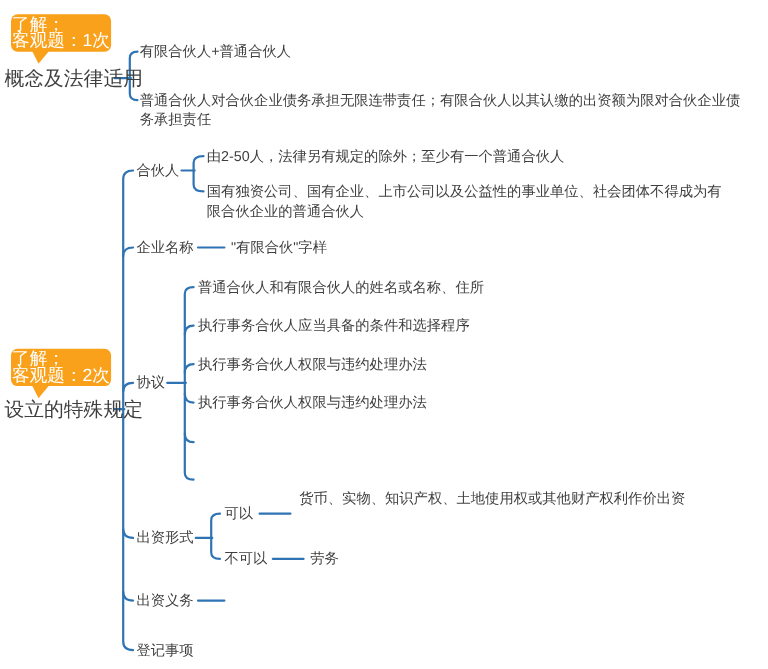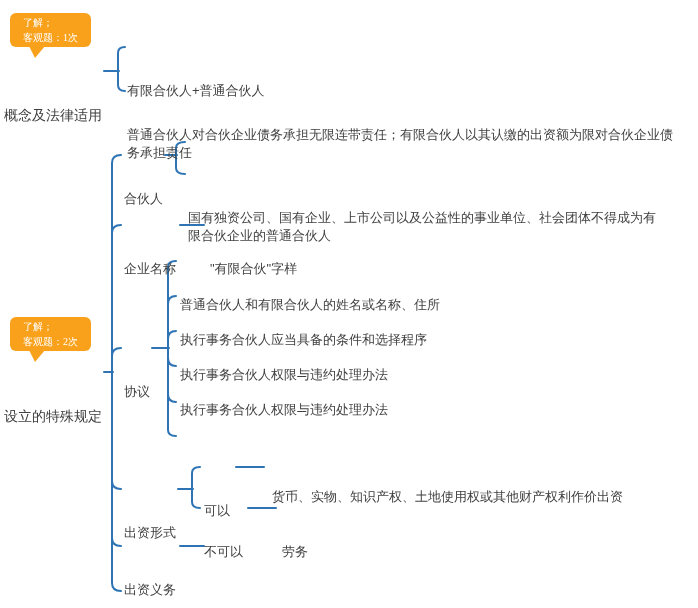--- a/index.html
+++ b/index.html
@@ -13,29 +13,28 @@
     width:698px;height:608px;background:#FFFFFF;
     font-family:"Liberation Sans","DejaVu Sans",sans-serif;
     color:var(--text);
   }
   .canvas{position:relative;width:698px;height:608px;overflow:hidden;}
   svg.wires{position:absolute;left:0;top:0;pointer-events:none;}
   .connector{fill:none;stroke:var(--line);stroke-width:2;stroke-linecap:round;}
   .tail{fill:var(--badge_bg);stroke:none;}
   .node{
     position:absolute;font-size:13px;line-height:18px;
-    color:var(--text);white-space:nowrap;margin-top:44px;
+    color:var(--text);white-space:nowrap;
   }
   .node.wrap{white-space:normal;word-break:break-all;}
-  .node.root{font-size:14px;text-align:right;}
+  .node.root{font-size:18px;text-align:right;}
   .badge{
     position:absolute;background:var(--badge_bg);color:var(--badge_text);
-    border-radius:6px;padding:2px 13px;font-size:10px;line-height:15px;
+    border-radius:6px;padding:2px 1px;font-size:16px;line-height:15px;
     white-space:nowrap;
-    font-family:Liberation Serif, serif;
   }
 </style>
 </head>
 <body>
 
 <div class="canvas">
 
   <svg class="wires" width="698" height="608" viewBox="0 0 698 608">
 
     <path class="tail" d="M29,46 L45,46 L35,58 Z"></path>
@@ -79,20 +78,21 @@
   <div class="node" style="left:127px;top:38px">有限合伙人+普通合伙人</div>
   <div class="node wrap" style="left:127px;top:82px;width:552px">普通合伙人对合伙企业债务承担无限连带责任；有限合伙人以其认缴的出资额为限对合伙企业债务承担责任</div>
 
   <div class="badge" style="left:10px;top:317px">
     <div>了解；</div>
     <div>客观题：2次</div>
   </div>
   <div class="node root" style="left:4px;top:363px">设立的特殊规定</div>
 
   <div class="node" style="left:124px;top:146px">合伙人</div>
+  <div class="node" style="left:188px;top:133px">由2-50人，法律另有规定的除外；至少有一个普通合伙人</div>
   <div class="node wrap" style="left:188px;top:165px;width:474px">国有独资公司、国有企业、上市公司以及公益性的事业单位、社会团体不得成为有限合伙企业的普通合伙人</div>
 
   <div class="node" style="left:124px;top:216px">企业名称</div>
   <div class="node" style="left:210px;top:216px">"有限合伙"字样</div>
 
   <div class="node" style="left:124px;top:339px">协议</div>
   <div class="node" style="left:180px;top:287px">执行事务合伙人应当具备的条件和选择程序</div>
   <div class="node" style="left:180px;top:252px">普通合伙人和有限合伙人的姓名或名称、住所</div>
   <div class="node" style="left:180px;top:322px">执行事务合伙人权限与违约处理办法</div>
   <div class="node" style="left:180px;top:357px">执行事务合伙人权限与违约处理办法</div>

